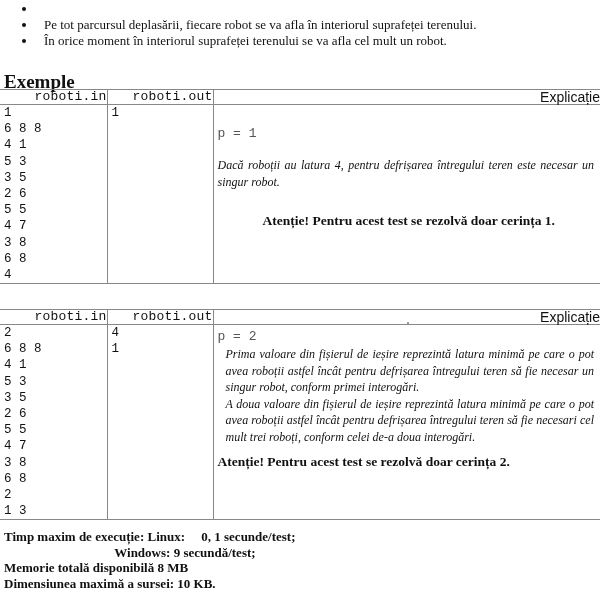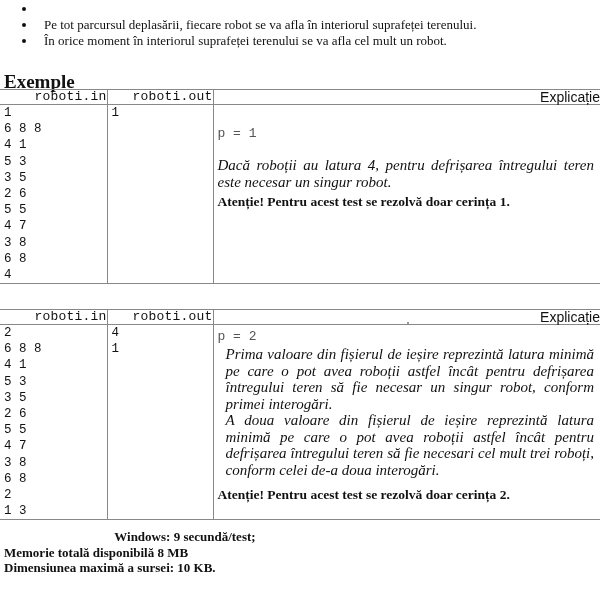--- a/index.html
+++ b/index.html
@@ -18,28 +18,28 @@
   }
   table.ex td, table.ex th { border: 1px solid #888; vertical-align: top; padding: 0 0 0 4px; }
   table.ex tr > *:first-child { border-left: none; }
   table.ex tr > *:last-child { border-right: none; }
   table.ex th { font-weight: normal; text-align: right; height: 14px; line-height: 14px; }
   .mono { font-family: "Liberation Mono", monospace; font-size: 12.5px; }
   .hdr-mono { font-family: "Liberation Mono", monospace; font-size: 13px; letter-spacing: 0.2px; }
   .hdr-sans { font-family: "Liberation Sans", sans-serif; font-size: 14px; }
   .lines div { height: 16.2px; line-height: 16.2px; white-space: pre; }
   .p-eq { font-family: "Liberation Mono", monospace; font-size: 13px; color: #555; white-space: pre; }
-  .expl-it { font-style: italic; font-size: 15px; line-height: 16.5px; text-align: justify; }
+  .expl-it { font-style: italic; font-size: 12px; line-height: 16.5px; text-align: justify; }
   .expl-b { font-weight: bold; font-size: 13.5px; line-height: 16px; }
 
   #t1 { top: 89px; }
   #t2 { top: 309px; }
   #t1 td.c3 .p-eq { margin-top: 20px; height: 18px; line-height: 18px; }
   #t1 td.c3 .expl-it { margin-top: 14px; padding-right: 6px; }
-  #t1 td.c3 .expl-b { margin-top: 4px; }
+  #t1 td.c3 .expl-b { margin-top: 23px; text-align: center; }
   #t2 td.c3 .p-eq { margin-top: 3px; height: 18px; line-height: 18px; }
   #t2 td.c3 .expl-it { padding-right: 6px; margin-left: 8px; }
   #t2 td.c3 .expl-b { margin-top: 9px; }
 
   .footer { position: absolute; left: 4px; top: 529px; font-weight: bold; font-size: 13px; line-height: 15.5px; }
   .footer div { white-space: pre; }
   .stray-mark { position: absolute; left: 407px; top: 322px; width: 2px; height: 2px; background: #999; }
 </style>
 </head>
 <body>
@@ -126,16 +126,17 @@
       <div class="expl-it">Prima valoare din fișierul de ieșire reprezintă latura minimă pe care o pot avea roboții astfel încât pentru defrișarea întregului teren să fie necesar un singur robot, conform primei interogări.</div>
       <div class="expl-it">A doua valoare din fișierul de ieșire reprezintă latura minimă pe care o pot avea roboții astfel încât pentru defrișarea întregului teren să fie necesari cel mult trei roboți, conform celei de-a doua interogări.</div>
       <div class="expl-b">Atenție! Pentru acest test se rezolvă doar cerința 2.</div>
     </td>
   </tr>
 </tbody>
   </table>
 <div class="stray-mark"></div>
 
 <div class="footer">
+  <div>Timp maxim de execuție: Linux:     0, 1 secunde/test;</div>
   <div>                                  Windows: 9 secundă/test;</div>
   <div>Memorie totală disponibilă 8 MB</div>
   <div>Dimensiunea maximă a sursei: 10 KB.</div>
 </div>
 
 </body></html>

